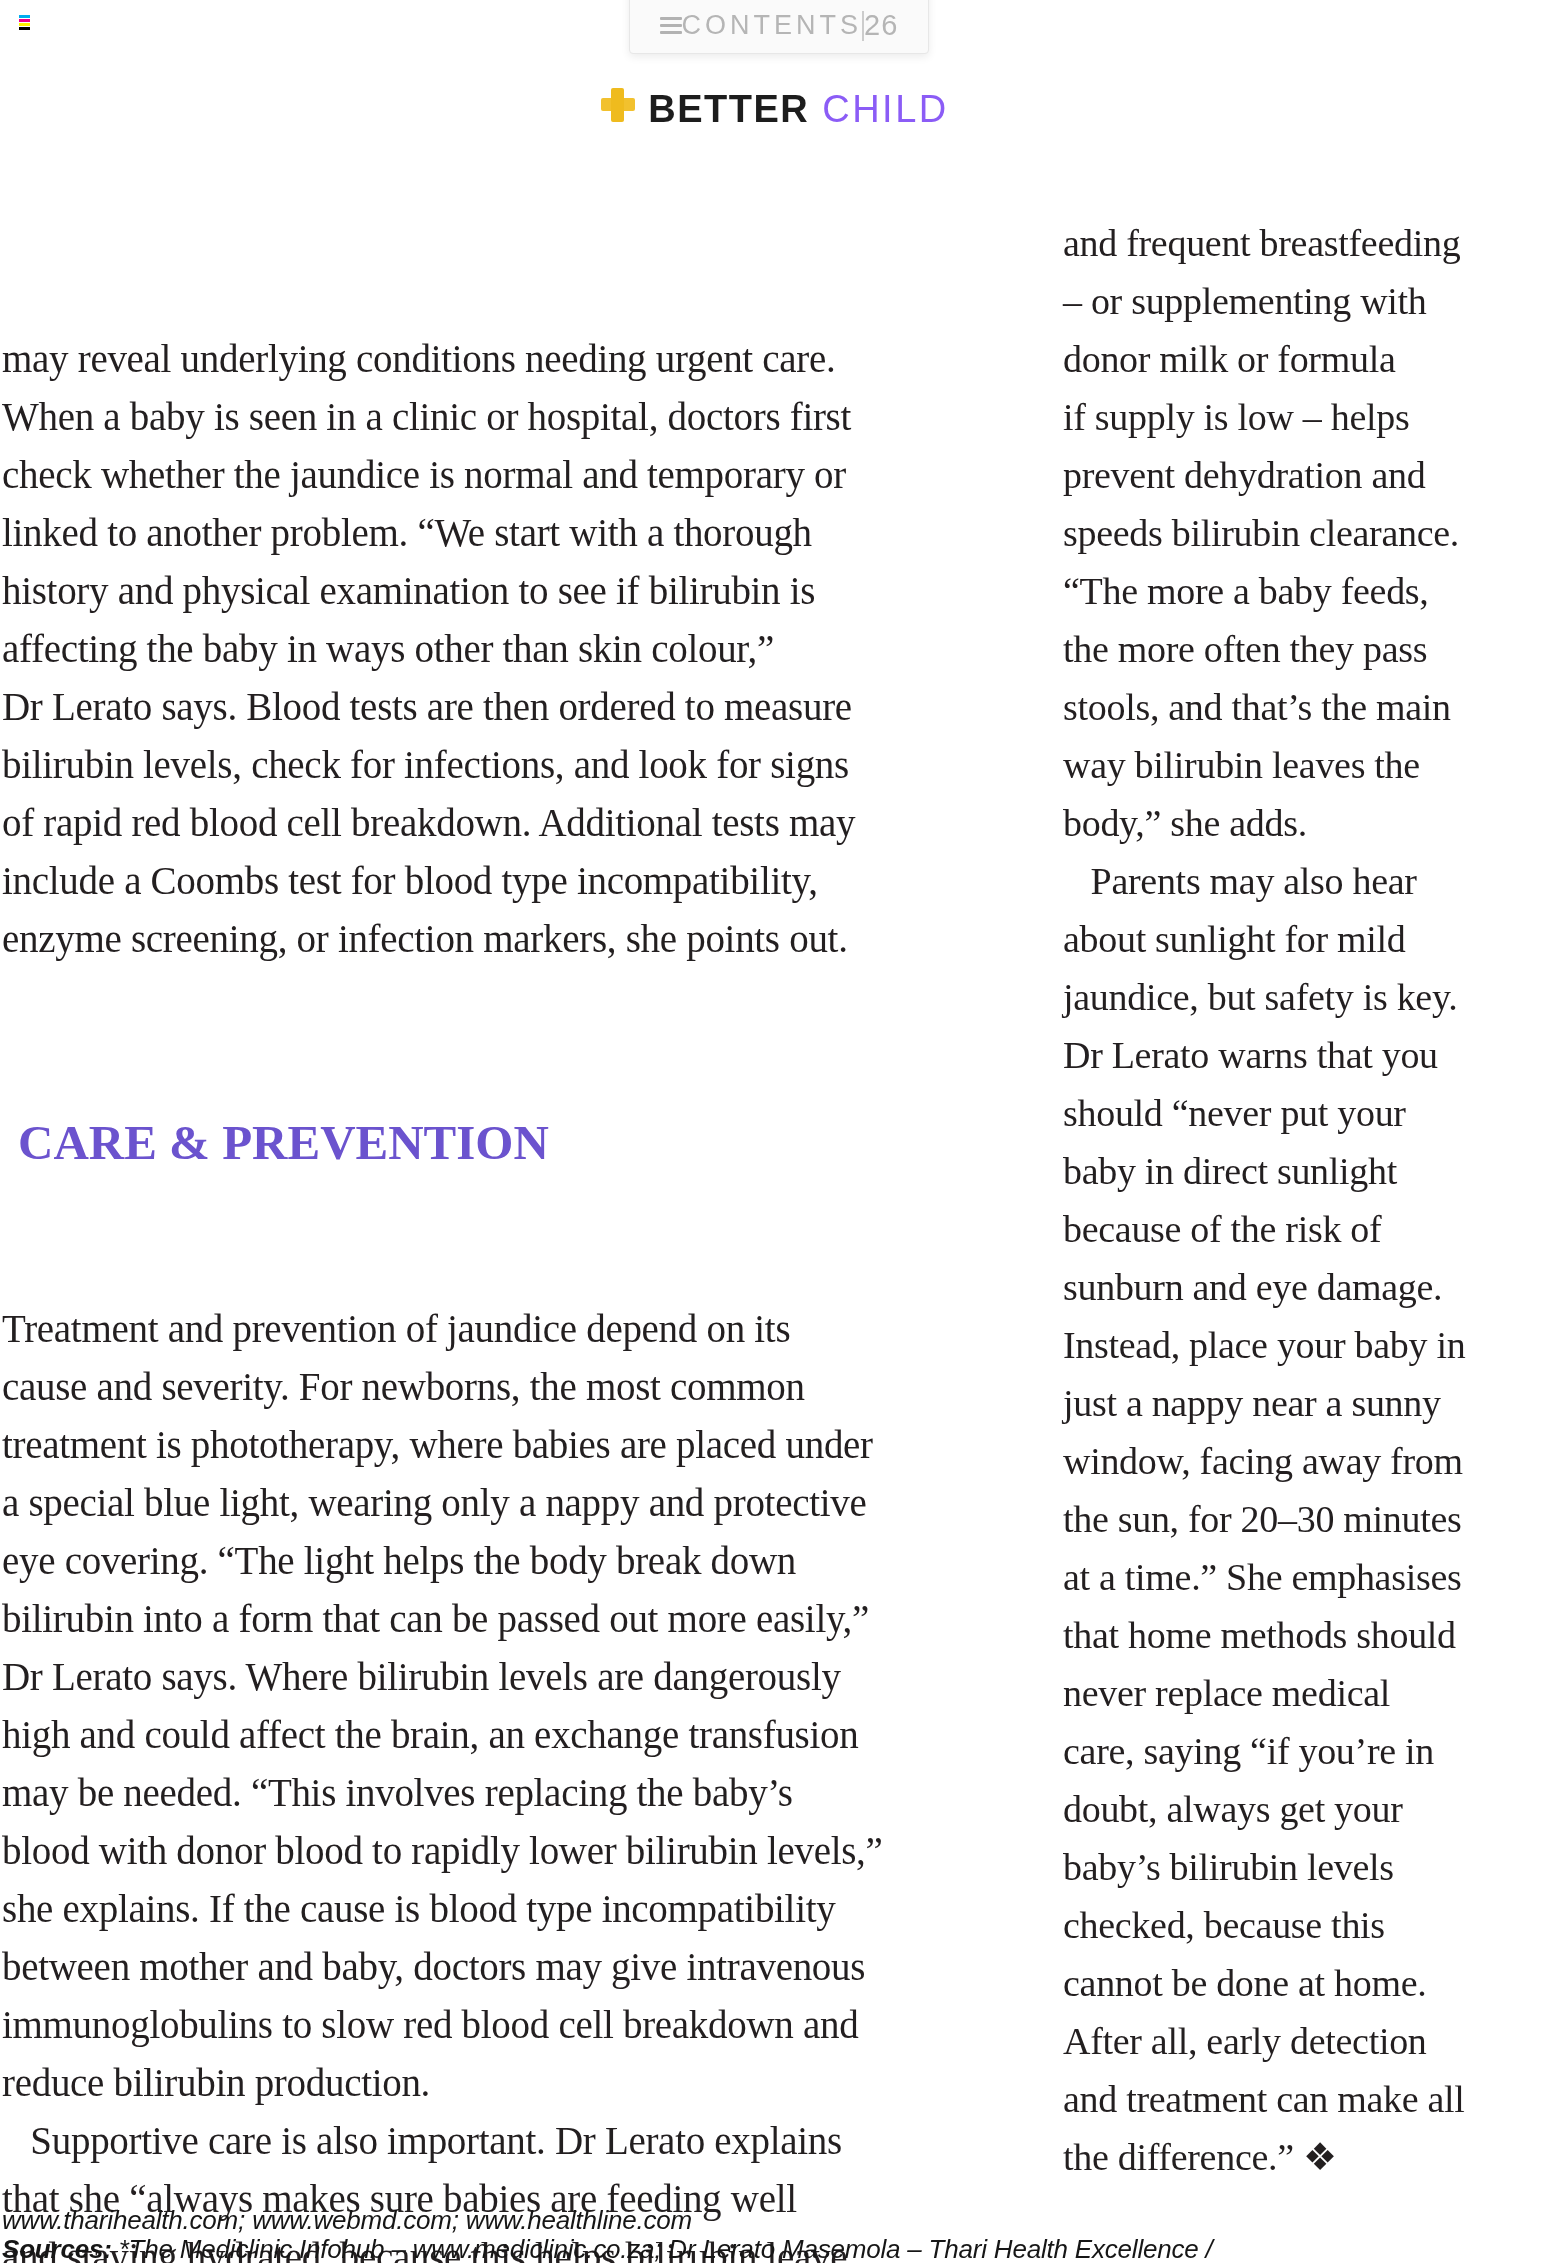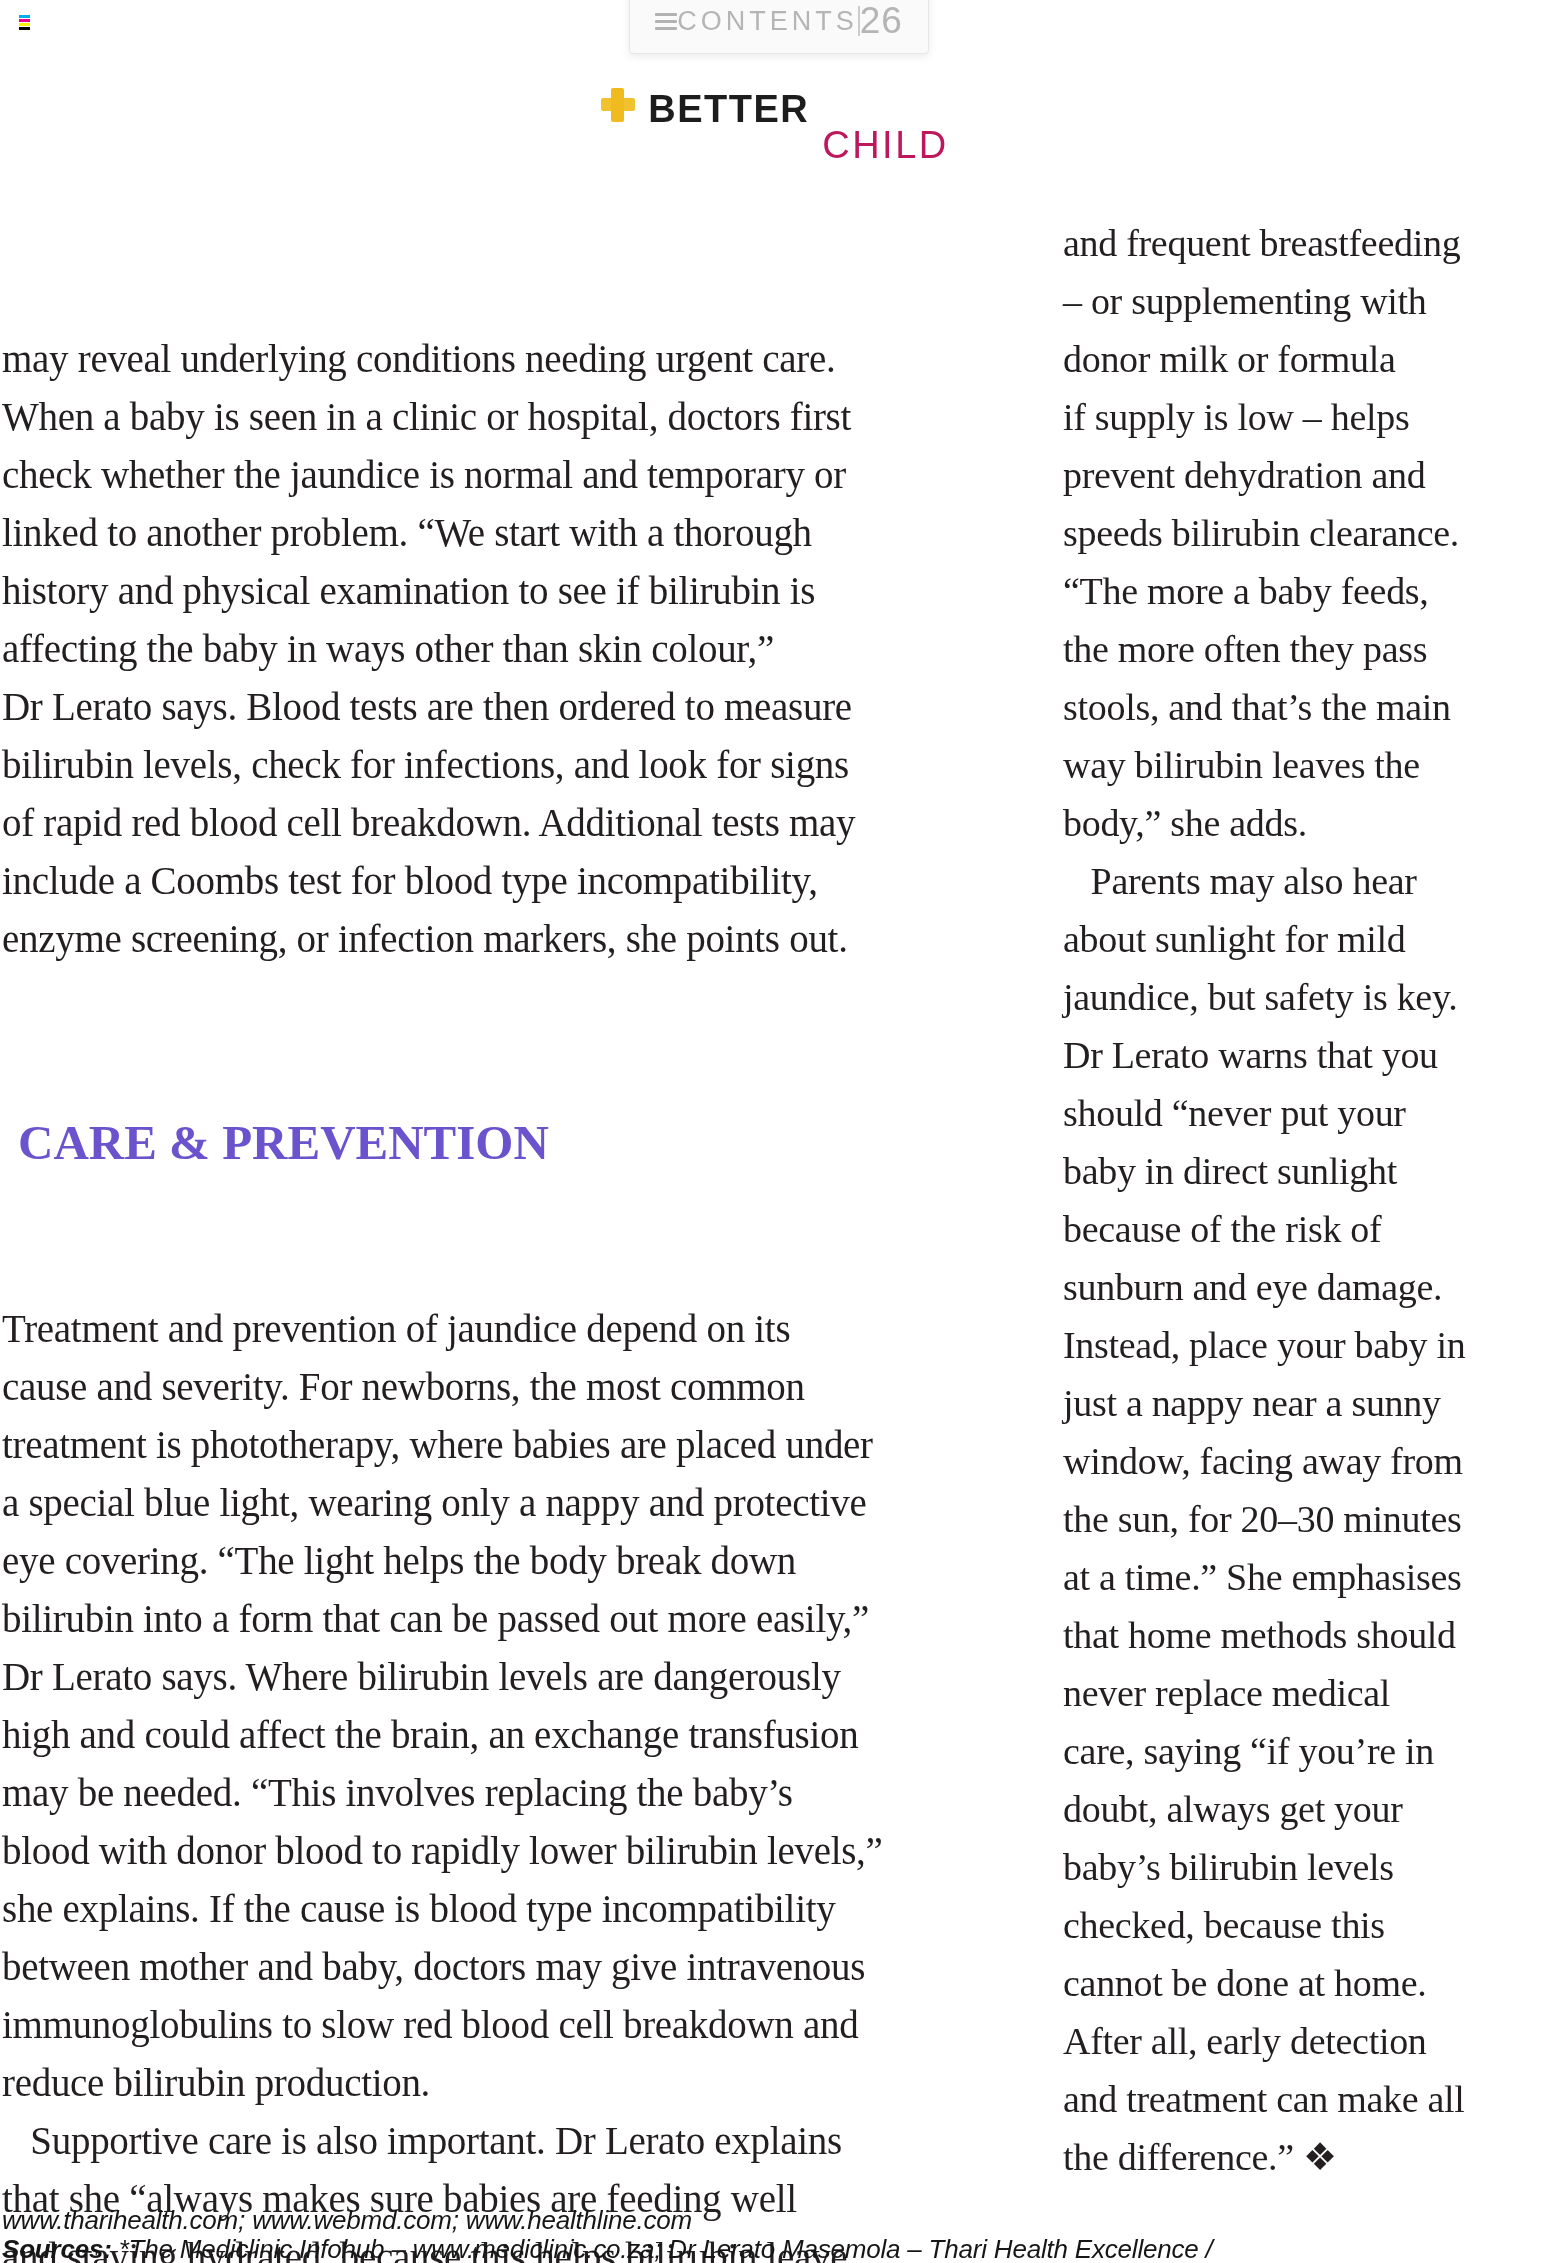--- a/index.html
+++ b/index.html
@@ -13,32 +13,32 @@
   
   .contents-btn{position:absolute;left:629px;top:-16px;width:300px;height:70px;
         background:#fafafa;border:1px solid #e7e7e7;border-radius:4px;
         box-shadow:0 3px 8px rgba(0,0,0,.08);box-sizing:border-box;
         display:flex;align-items:flex-end;justify-content:center;padding-bottom:11px;cursor:pointer;}
   .contents-inner{display:flex;align-items:center;color:#b5b5b5;}
   .menu-icon{display:flex;flex-direction:column;gap:4px;width:22px;}
   .menu-icon i{height:3px;background:#b2b2b2;border-radius:1px;}
   .contents-label{font-size:27px;letter-spacing:4px;}
   .contents-divider{width:2px;height:30px;background:#cccccc;}
-  .contents-page-num{font-size:37px;letter-spacing:1px;}
+  .contents-page-num{font-size:29px;letter-spacing:1px;}
 
   
   .logo{position:absolute;top:88px;left:0;width:100%;display:flex;justify-content:center;
         align-items:flex-start;gap:13px;}
   .plus-icon{position:relative;width:34px;height:34px;flex:0 0 34px;}
   .plus-icon::before{content:"";position:absolute;left:0;top:10px;width:34px;height:13px;
         background:#F2C12E;border-radius:2px;}
   .plus-icon::after{content:"";position:absolute;top:0;left:10px;height:34px;width:13px;
         background:#EFBB1E;border-radius:2px;}
   .logo-bold{font-size:38px;font-weight:bold;letter-spacing:1.5px;color:#1d1d1d;}
-  .logo-light{font-size:38px;font-weight:normal;letter-spacing:2.5px;color:#be185d;margin-top:36px;}
+  .logo-light{font-size:38px;font-weight:normal;letter-spacing:2.5px;color:#8b5cf6;}
 
   
   .col{position:absolute;top:214px;white-space:pre;line-height:58px;letter-spacing:-0.3px;font-family:Liberation Serif, serif;}
   .col-left{left:2px;width:1030px;font-size:39px;}
   .col-right{left:1063px;width:487px;font-size:38px;}
   .section-heading{color:#6b53ce;font-weight:bold;font-size:49px;line-height:58px;
         margin:30px 0 12px 16px;letter-spacing:0;}
 
   
   .sources{position:absolute;left:2px;top:2206px;width:1300px;font-style:italic;

